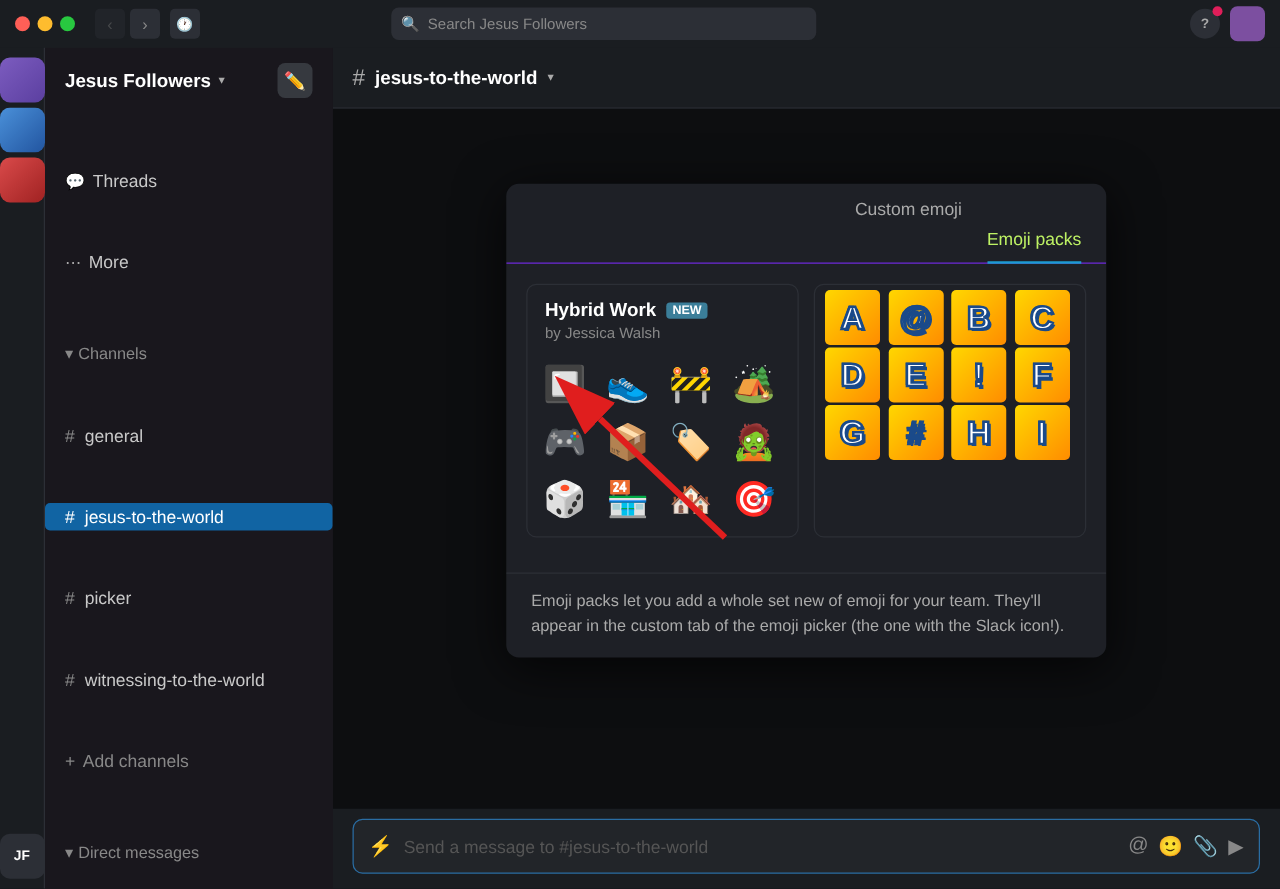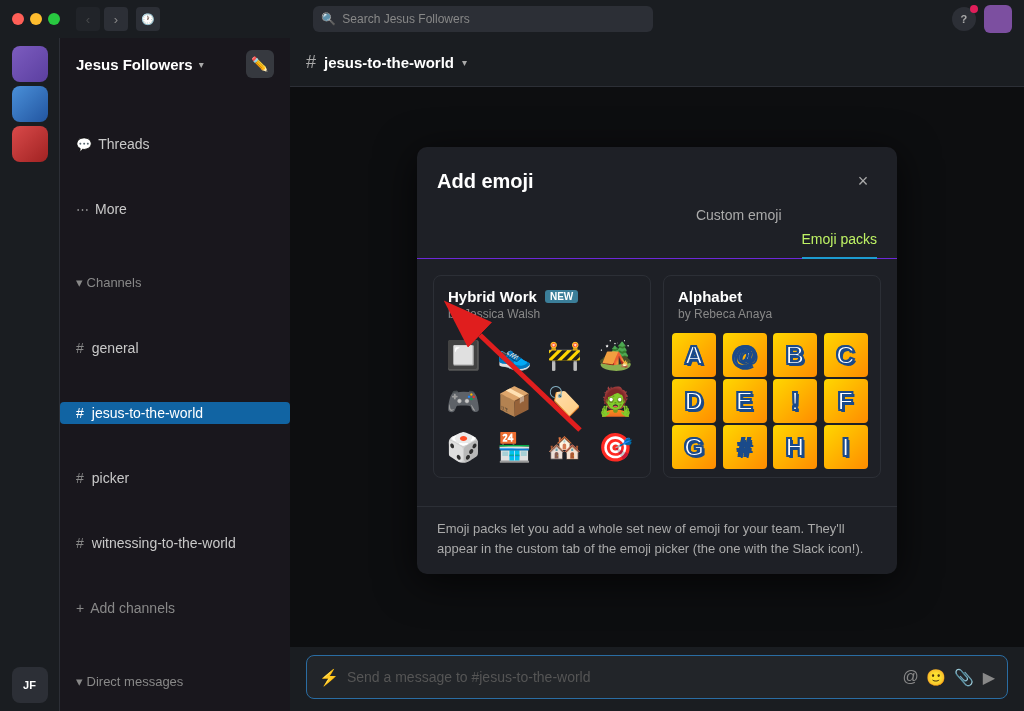--- a/index.html
+++ b/index.html
@@ -98,21 +98,21 @@
 
     
     .main-layout {
       display: flex;
       flex: 1;
       overflow: hidden;
     }
 
     
     .icon-sidebar {
-      width: 60px;
+      width: 36px;
       background: #1a1d21;
       display: flex;
       flex-direction: column;
       align-items: center;
       padding: 8px 0;
       gap: 4px;
       border-right: 1px solid #2c2f36;
       flex-shrink: 0;
     }
     .icon-placeholder {
@@ -517,24 +517,20 @@
     <div class="channel-header">
       <span style="color:#aaa;font-size:18px;">#</span>
       <span class="channel-name">jesus-to-the-world</span>
       <span class="channel-chevron">▾</span>
     </div>
 
     <div class="channel-content">
 
       <div class="modal-overlay">
         <div class="modal">
-          <div class="modal-header">
-            <span class="modal-title">Add emoji</span>
-            <button class="modal-close">×</button>
-          </div>
 
           <div class="modal-tabs">
             <div class="modal-tab">
               <span>Custom emoji</span>
             </div>
             <div class="modal-tab active">
               <span>Emoji packs</span>
             </div>
           </div>
 
@@ -559,26 +555,20 @@
                   <div class="emoji-item">🏷️</div>
                   <div class="emoji-item">🧟</div>
                   <div class="emoji-item">🎲</div>
                   <div class="emoji-item">🏪</div>
                   <div class="emoji-item">🏘️</div>
                   <div class="emoji-item">🎯</div>
                 </div>
               </div>
 
               <div class="emoji-pack">
-                <div class="emoji-pack-header">
-                  <div class="pack-title">
-                    <span>Alphabet</span>
-                  </div>
-                  <div class="pack-author">by Rebeca Anaya</div>
-                </div>
                 <div style="display:grid;grid-template-columns:repeat(4,1fr);gap:2px;padding:4px 8px 8px;">
                   <div class="letter-tile">A</div>
                   <div class="letter-tile">@</div>
                   <div class="letter-tile">B</div>
                   <div class="letter-tile">C</div>
                   <div class="letter-tile">D</div>
                   <div class="letter-tile">E</div>
                   <div class="letter-tile">!</div>
                   <div class="letter-tile">F</div>
                   <div class="letter-tile">G</div>

